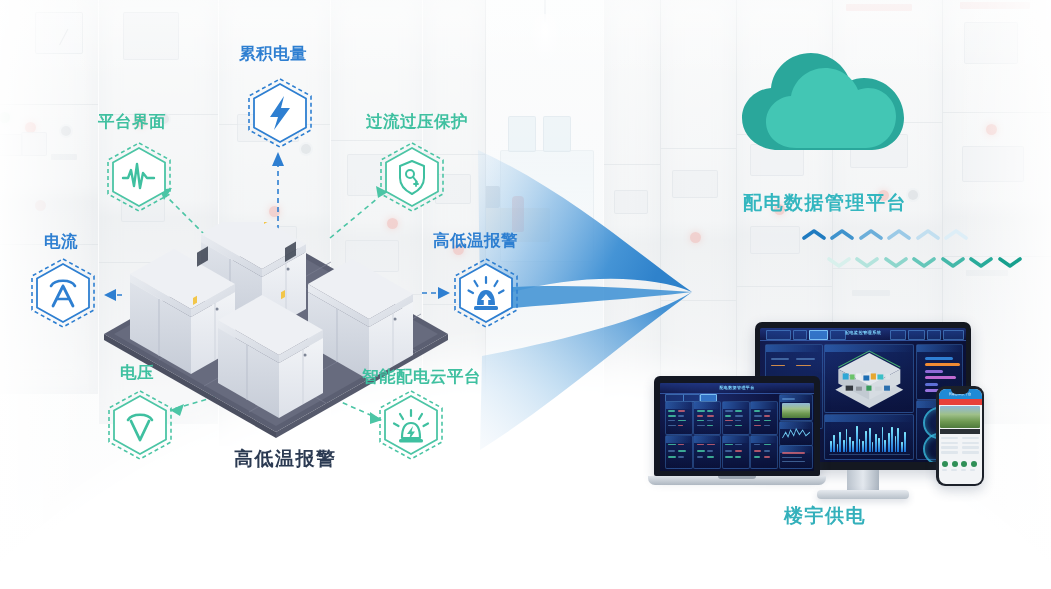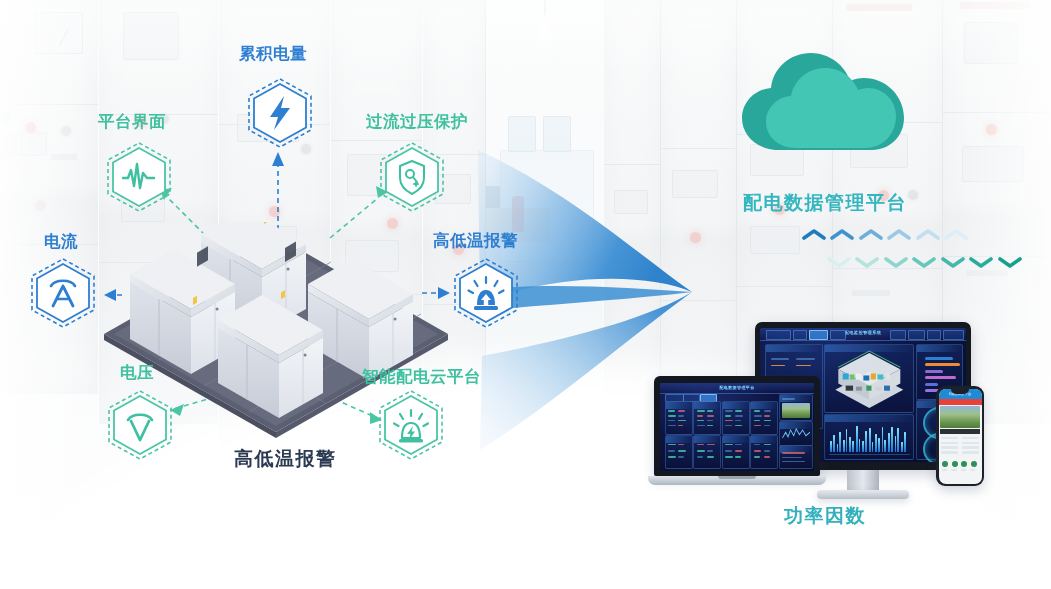--- a/index.html
+++ b/index.html
@@ -830,15 +830,15 @@
           <div class="ph-dot" style="left:75%;top:76%;"></div>
           <div class="ph-chip" style="left:8%;top:85%;width:12%;height:2%;"></div>
           <div class="ph-chip" style="left:30%;top:85%;width:12%;height:2%;"></div>
           <div class="ph-chip" style="left:52%;top:85%;width:12%;height:2%;"></div>
           <div class="ph-chip" style="left:74%;top:85%;width:12%;height:2%;"></div>
         </div>
       </div>
     </div>
   </div>
 
-  <div class="dev-caption">功率因数</div>
+  <div class="dev-caption">楼宇供电</div>
 
 </div>
 
 </body></html>

